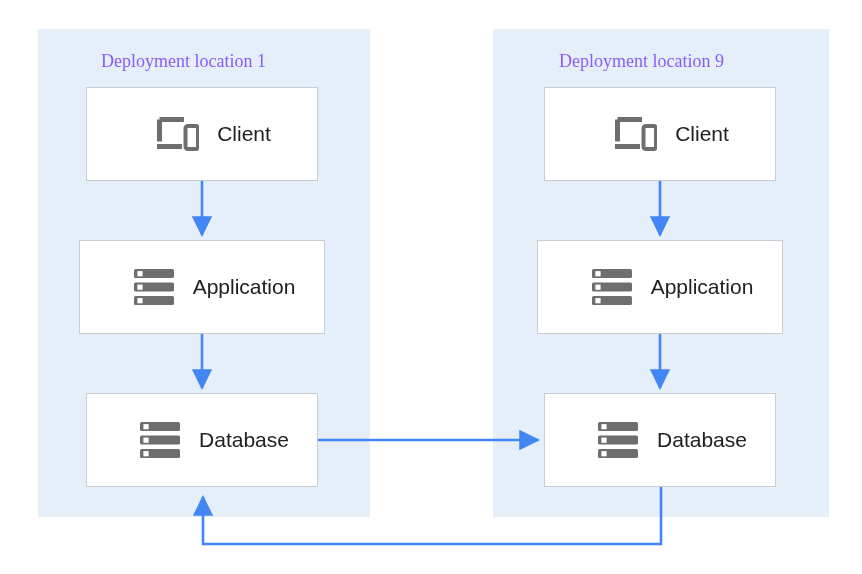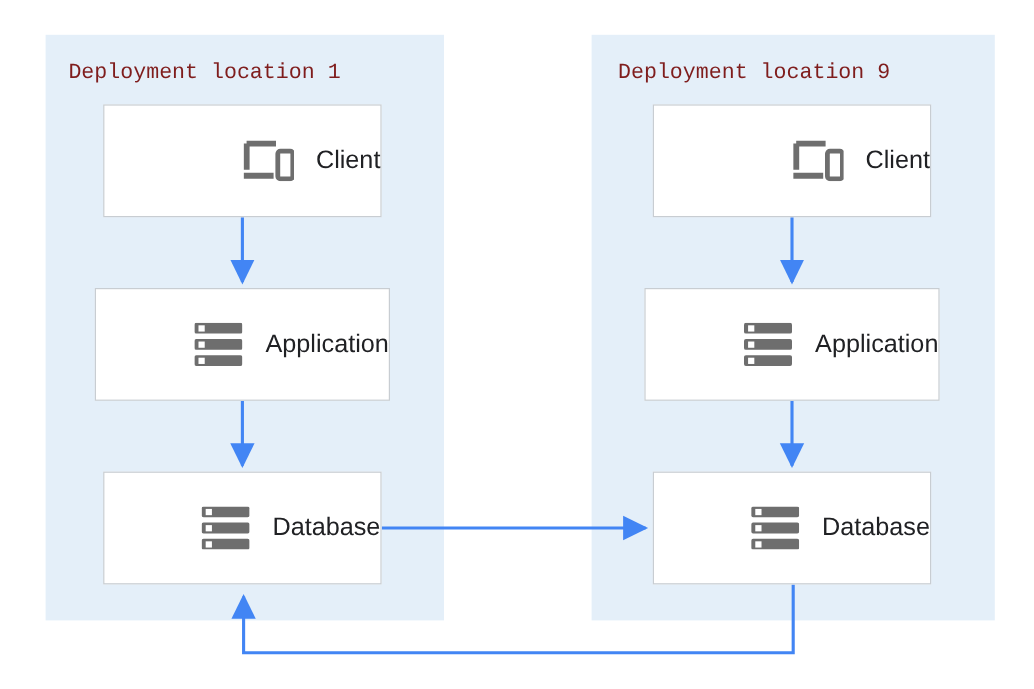--- a/index.html
+++ b/index.html
@@ -16,34 +16,35 @@
     height: 574px;
     background: #ffffff;
     overflow: hidden;
   }
   .zone {
     position: absolute;
     background: #e4eff9;
   }
   .zone-label {
     position: absolute;
-    color: #7f1d1d;
+    color: #8b5cf6;
     font-size: 18px;
     line-height: 22px;
     white-space: nowrap;
-    font-family: Liberation Mono, monospace;
+    font-family: Liberation Serif, serif;
+    margin-left: 44px;
   }
   .node {
     position: absolute;
     background: #ffffff;
     border: 1px solid #c8cdd2;
     box-sizing: border-box;
     display: flex;
     align-items: center;
-    justify-content: flex-end;
+    justify-content: center;
   }
   .node-icon {
     flex: 0 0 auto;
     margin-left: 22px;
     margin-right: 16px;
     width: 46px;
     height: 44px;
     display: flex;
     align-items: center;
     justify-content: center;

